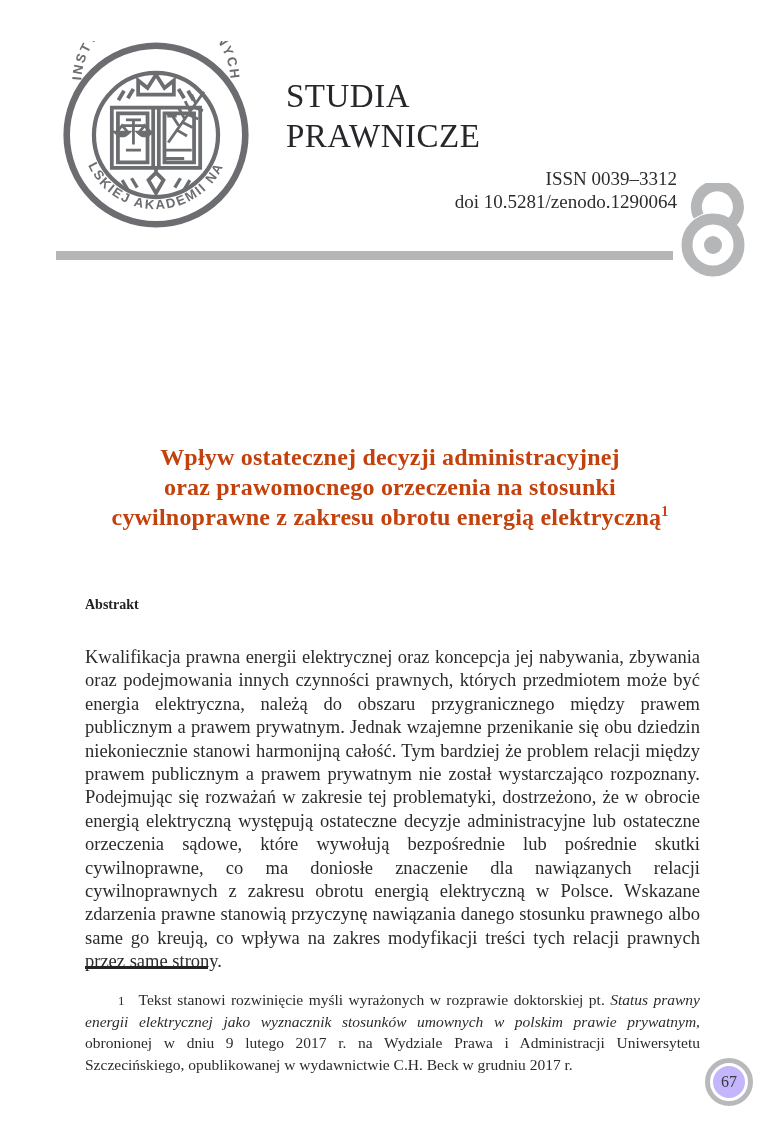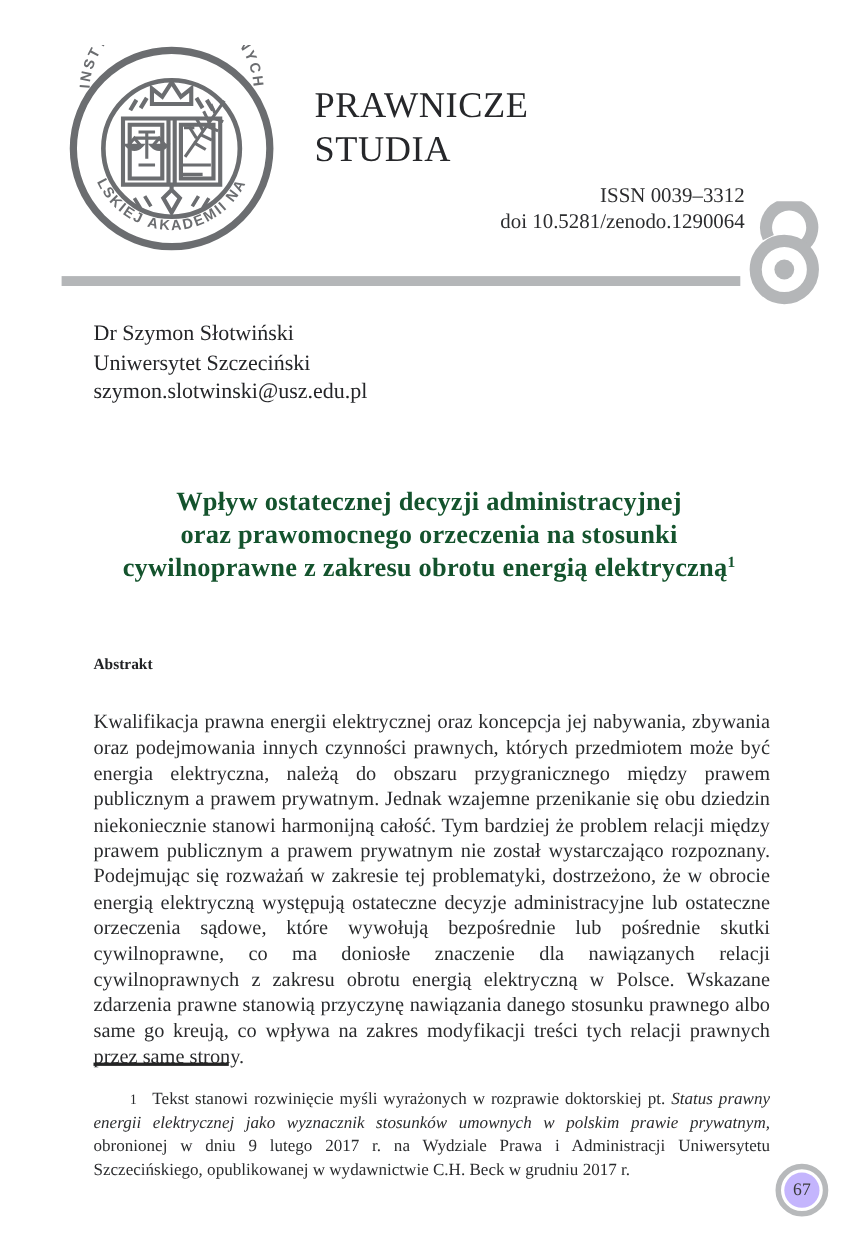--- a/index.html
+++ b/index.html
@@ -34,21 +34,21 @@
   
   .author-block {
     position:absolute; left:85px; top:290px;
     font-size:20px; line-height:26.5px; color:#242528;
   }
   .author-block span { display:block; }
 
   
   .article-title {
     position:absolute; left:40px; right:40px; top:422px; text-align:center;
-    font-size:24px; line-height:30px; font-weight:bold; color:#14532d;
+    font-size:24px; line-height:30px; font-weight:bold; color:#c2410c;
     letter-spacing:0.2px;
   }
   .article-title .t-line { display:block; }
   .article-title sup { font-size:14px; vertical-align:super; line-height:0; }
 
   
   .abstract-heading {
     position:absolute; left:85px; top:597px;
     font-size:14px; font-weight:bold; color:#212224;
   }
@@ -117,42 +117,37 @@
     <g fill="none" stroke="#6b6d70" stroke-width="3">
       <path d="M 76 84 V 110 M 68 84 H 84 M 64 90 H 88 M 68 116 H 84"></path>
       <path d="M 58 97 L 64 90 L 70 97 M 82 97 L 88 90 L 94 97"></path>
       <path d="M 56.5 97 Q 64 105 71.5 97 Z M 80.5 97 Q 88 105 95.5 97 Z" fill="#6b6d70"></path>
       <path d="M 112 80 H 122 M 108 116 H 138 M 108 125 H 130"></path>
       <path d="M 113 108 L 151 54 M 121 94 L 133 101 M 127 86 L 139 92 M 133 78 L 145 83 M 139 70 L 150 74 M 124 90 L 117 79 M 130 82 L 124 71 M 136 74 L 131 64 M 142 66 L 138 57"></path>
     </g>
   </svg>
 
   <h1 class="journal-name">
+    <span>STUDIA</span>
     <span>PRAWNICZE</span>
-    <span>STUDIA</span>
   </h1>
 
   <div class="pub-info">
     <span>ISSN 0039–3312</span>
     <span>doi 10.5281/zenodo.1290064</span>
   </div>
 
   <div class="divider"></div>
 
   <svg class="oa-icon" viewBox="0 0 70 96" aria-hidden="true">
     <path d="M 19.5 33 A 21 21 0 1 1 49 42" fill="none" stroke="#b4b6b8" stroke-width="11"></path>
     <circle cx="34" cy="62" r="26" fill="none" stroke="#b4b6b8" stroke-width="11"></circle>
     <circle cx="34" cy="62" r="9" fill="#b4b6b8"></circle>
   </svg>
 
-  <div class="author-block">
-    <span>Dr Szymon Słotwiński</span>
-    <span>Uniwersytet Szczeciński</span>
-    <span>szymon.slotwinski@usz.edu.pl</span>
-  </div>
 
   <h2 class="article-title">
     <span class="t-line">Wpływ ostatecznej decyzji administracyjnej</span>
     <span class="t-line">oraz prawomocnego orzeczenia na stosunki</span>
     <span class="t-line"><span>cywilnoprawne z zakresu obrotu energią elektryczną</span><sup>1</sup></span>
   </h2>
 
   <div class="abstract-heading">Abstrakt</div>
   <p class="abstract-text">Kwalifikacja prawna energii elektrycznej oraz koncepcja jej nabywania, zbywania oraz podejmowania innych czynności prawnych, których przedmiotem może być energia elektryczna, należą do obszaru przygranicznego między prawem publicznym a prawem prywatnym. Jednak wzajemne przenikanie się obu dziedzin niekoniecznie stanowi harmonijną całość. Tym bardziej że problem relacji między prawem publicznym a prawem prywatnym nie został wystarczająco rozpoznany. Podejmując się rozważań w zakresie tej problematyki, dostrzeżono, że w obrocie energią elektryczną występują ostateczne decyzje administracyjne lub ostateczne orzeczenia sądowe, które wywołują bezpośrednie lub pośrednie skutki cywilnoprawne, co ma doniosłe znaczenie dla nawiązanych relacji cywilnoprawnych z zakresu obrotu energią elektryczną w Polsce. Wskazane zdarzenia prawne stanowią przyczynę nawiązania danego stosunku prawnego albo same go kreują, co wpływa na zakres modyfikacji treści tych relacji prawnych przez same strony.</p>
 

